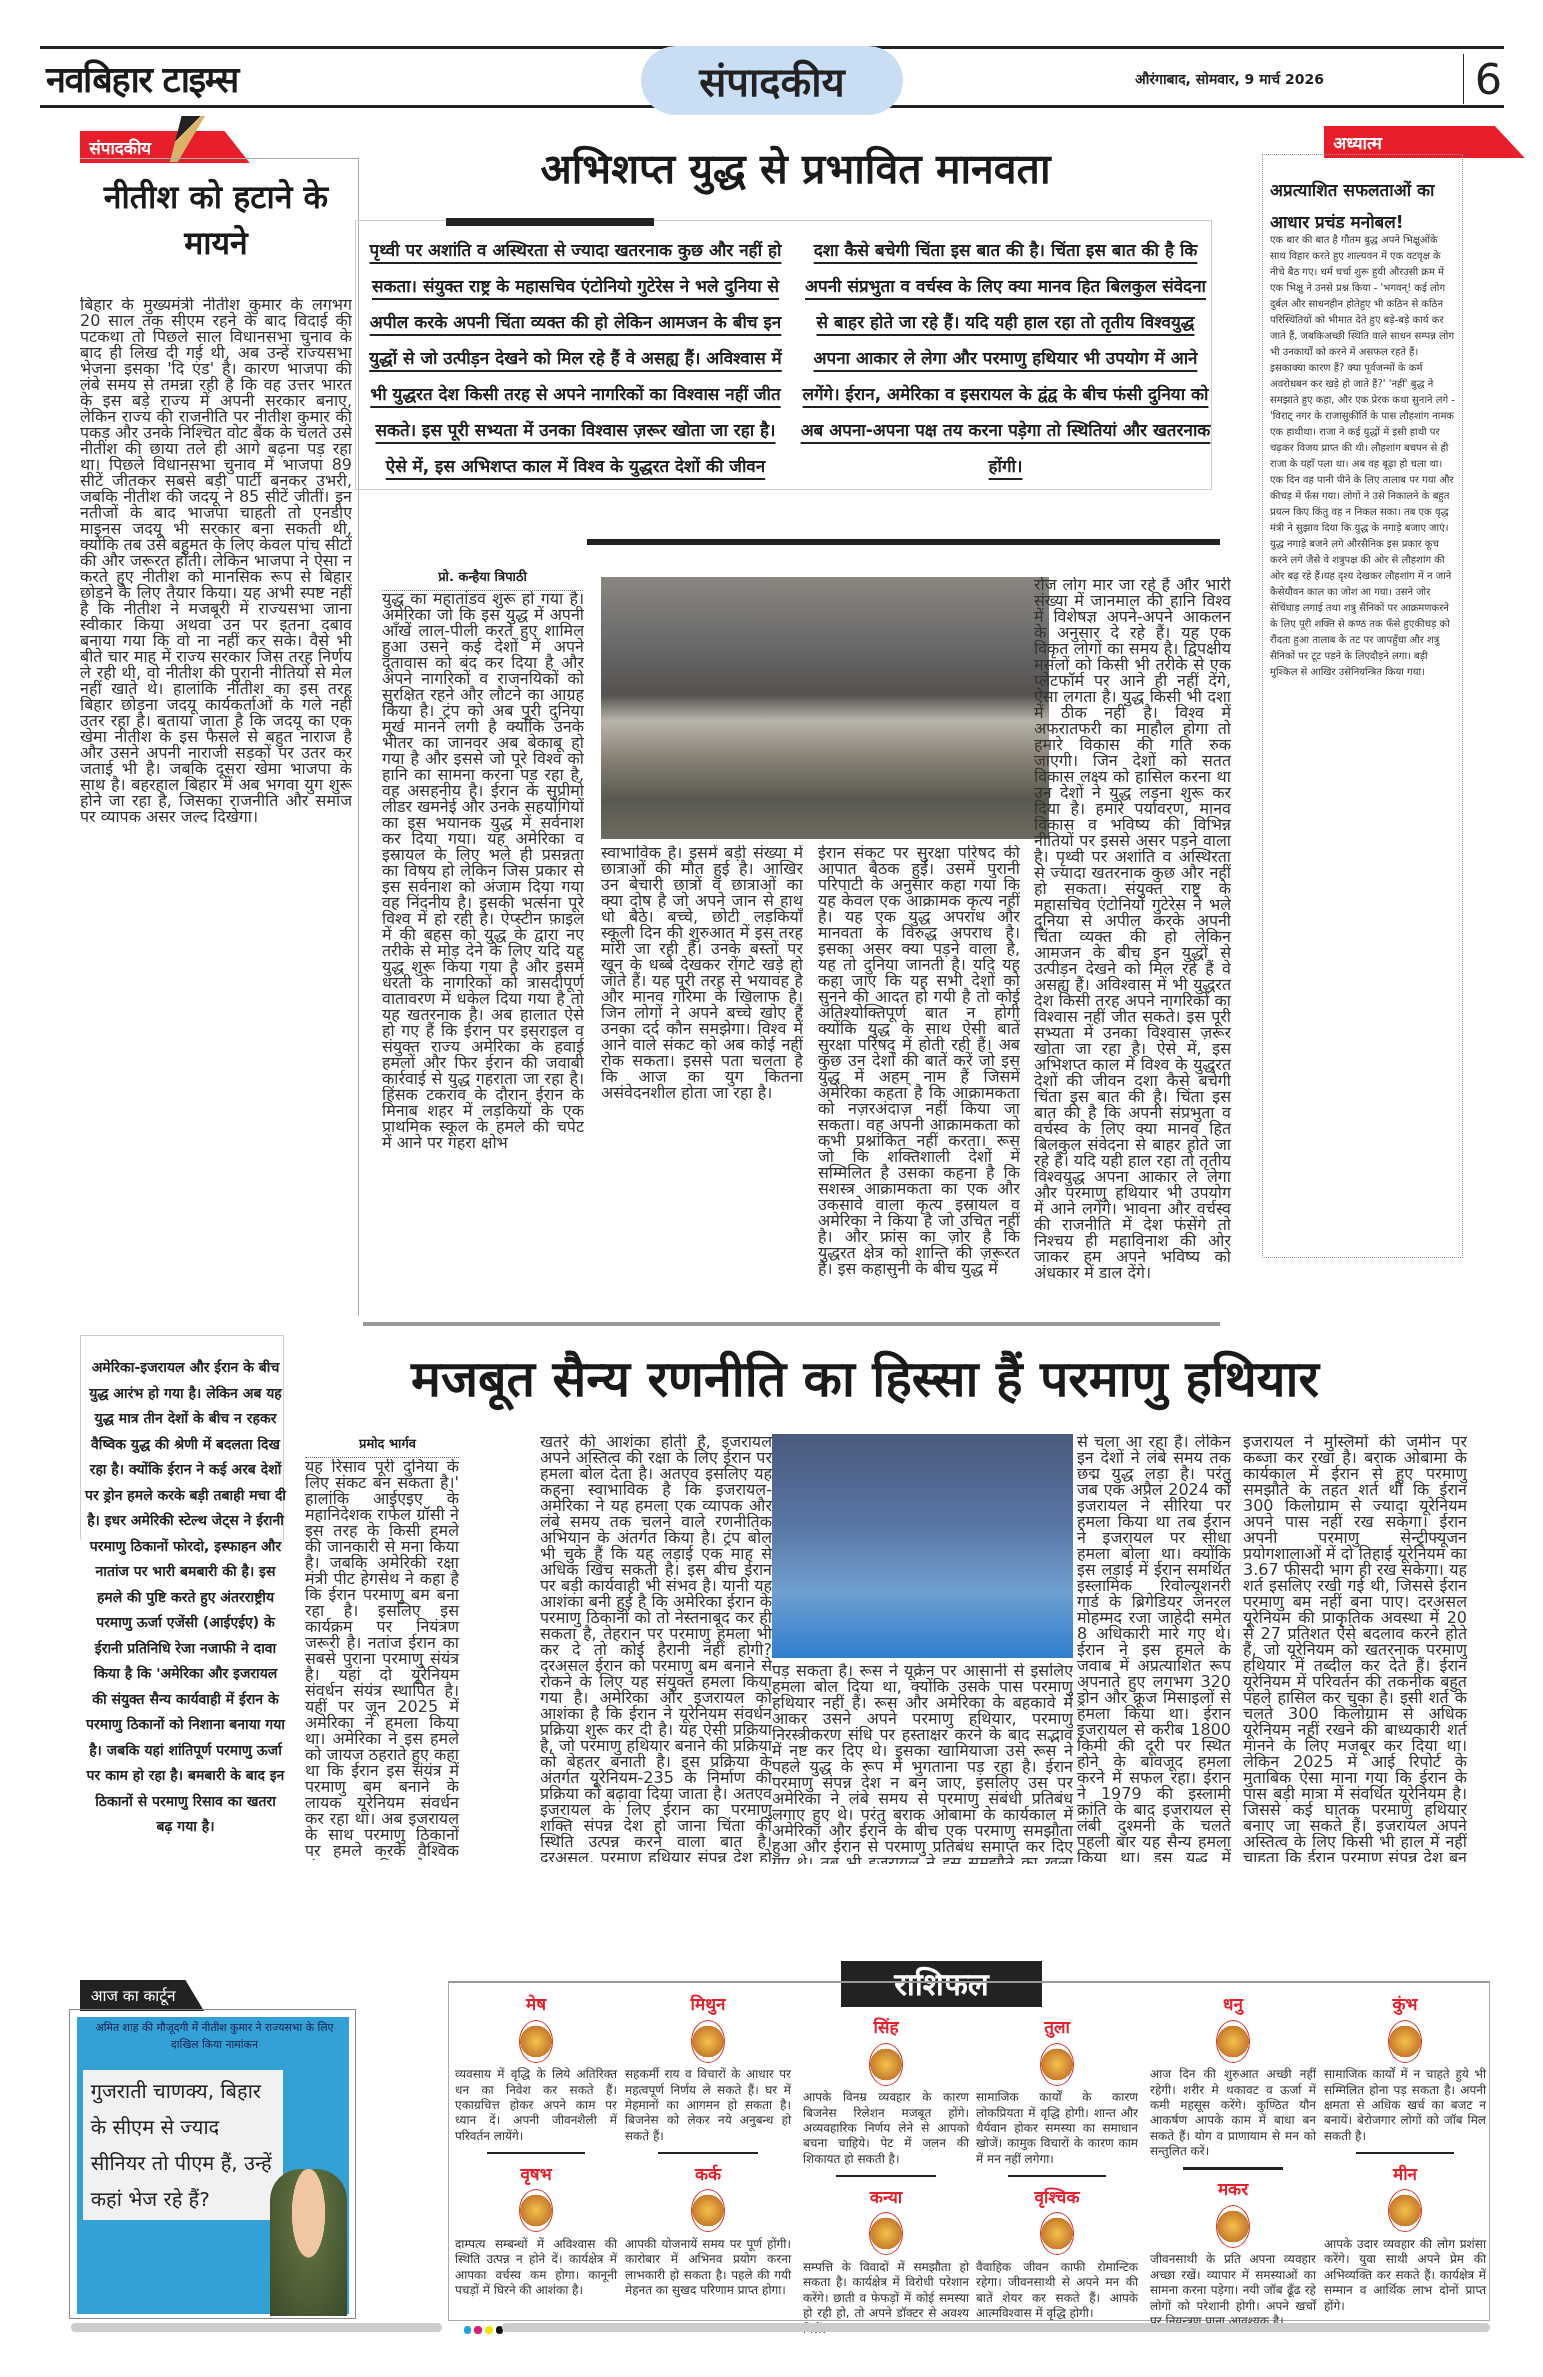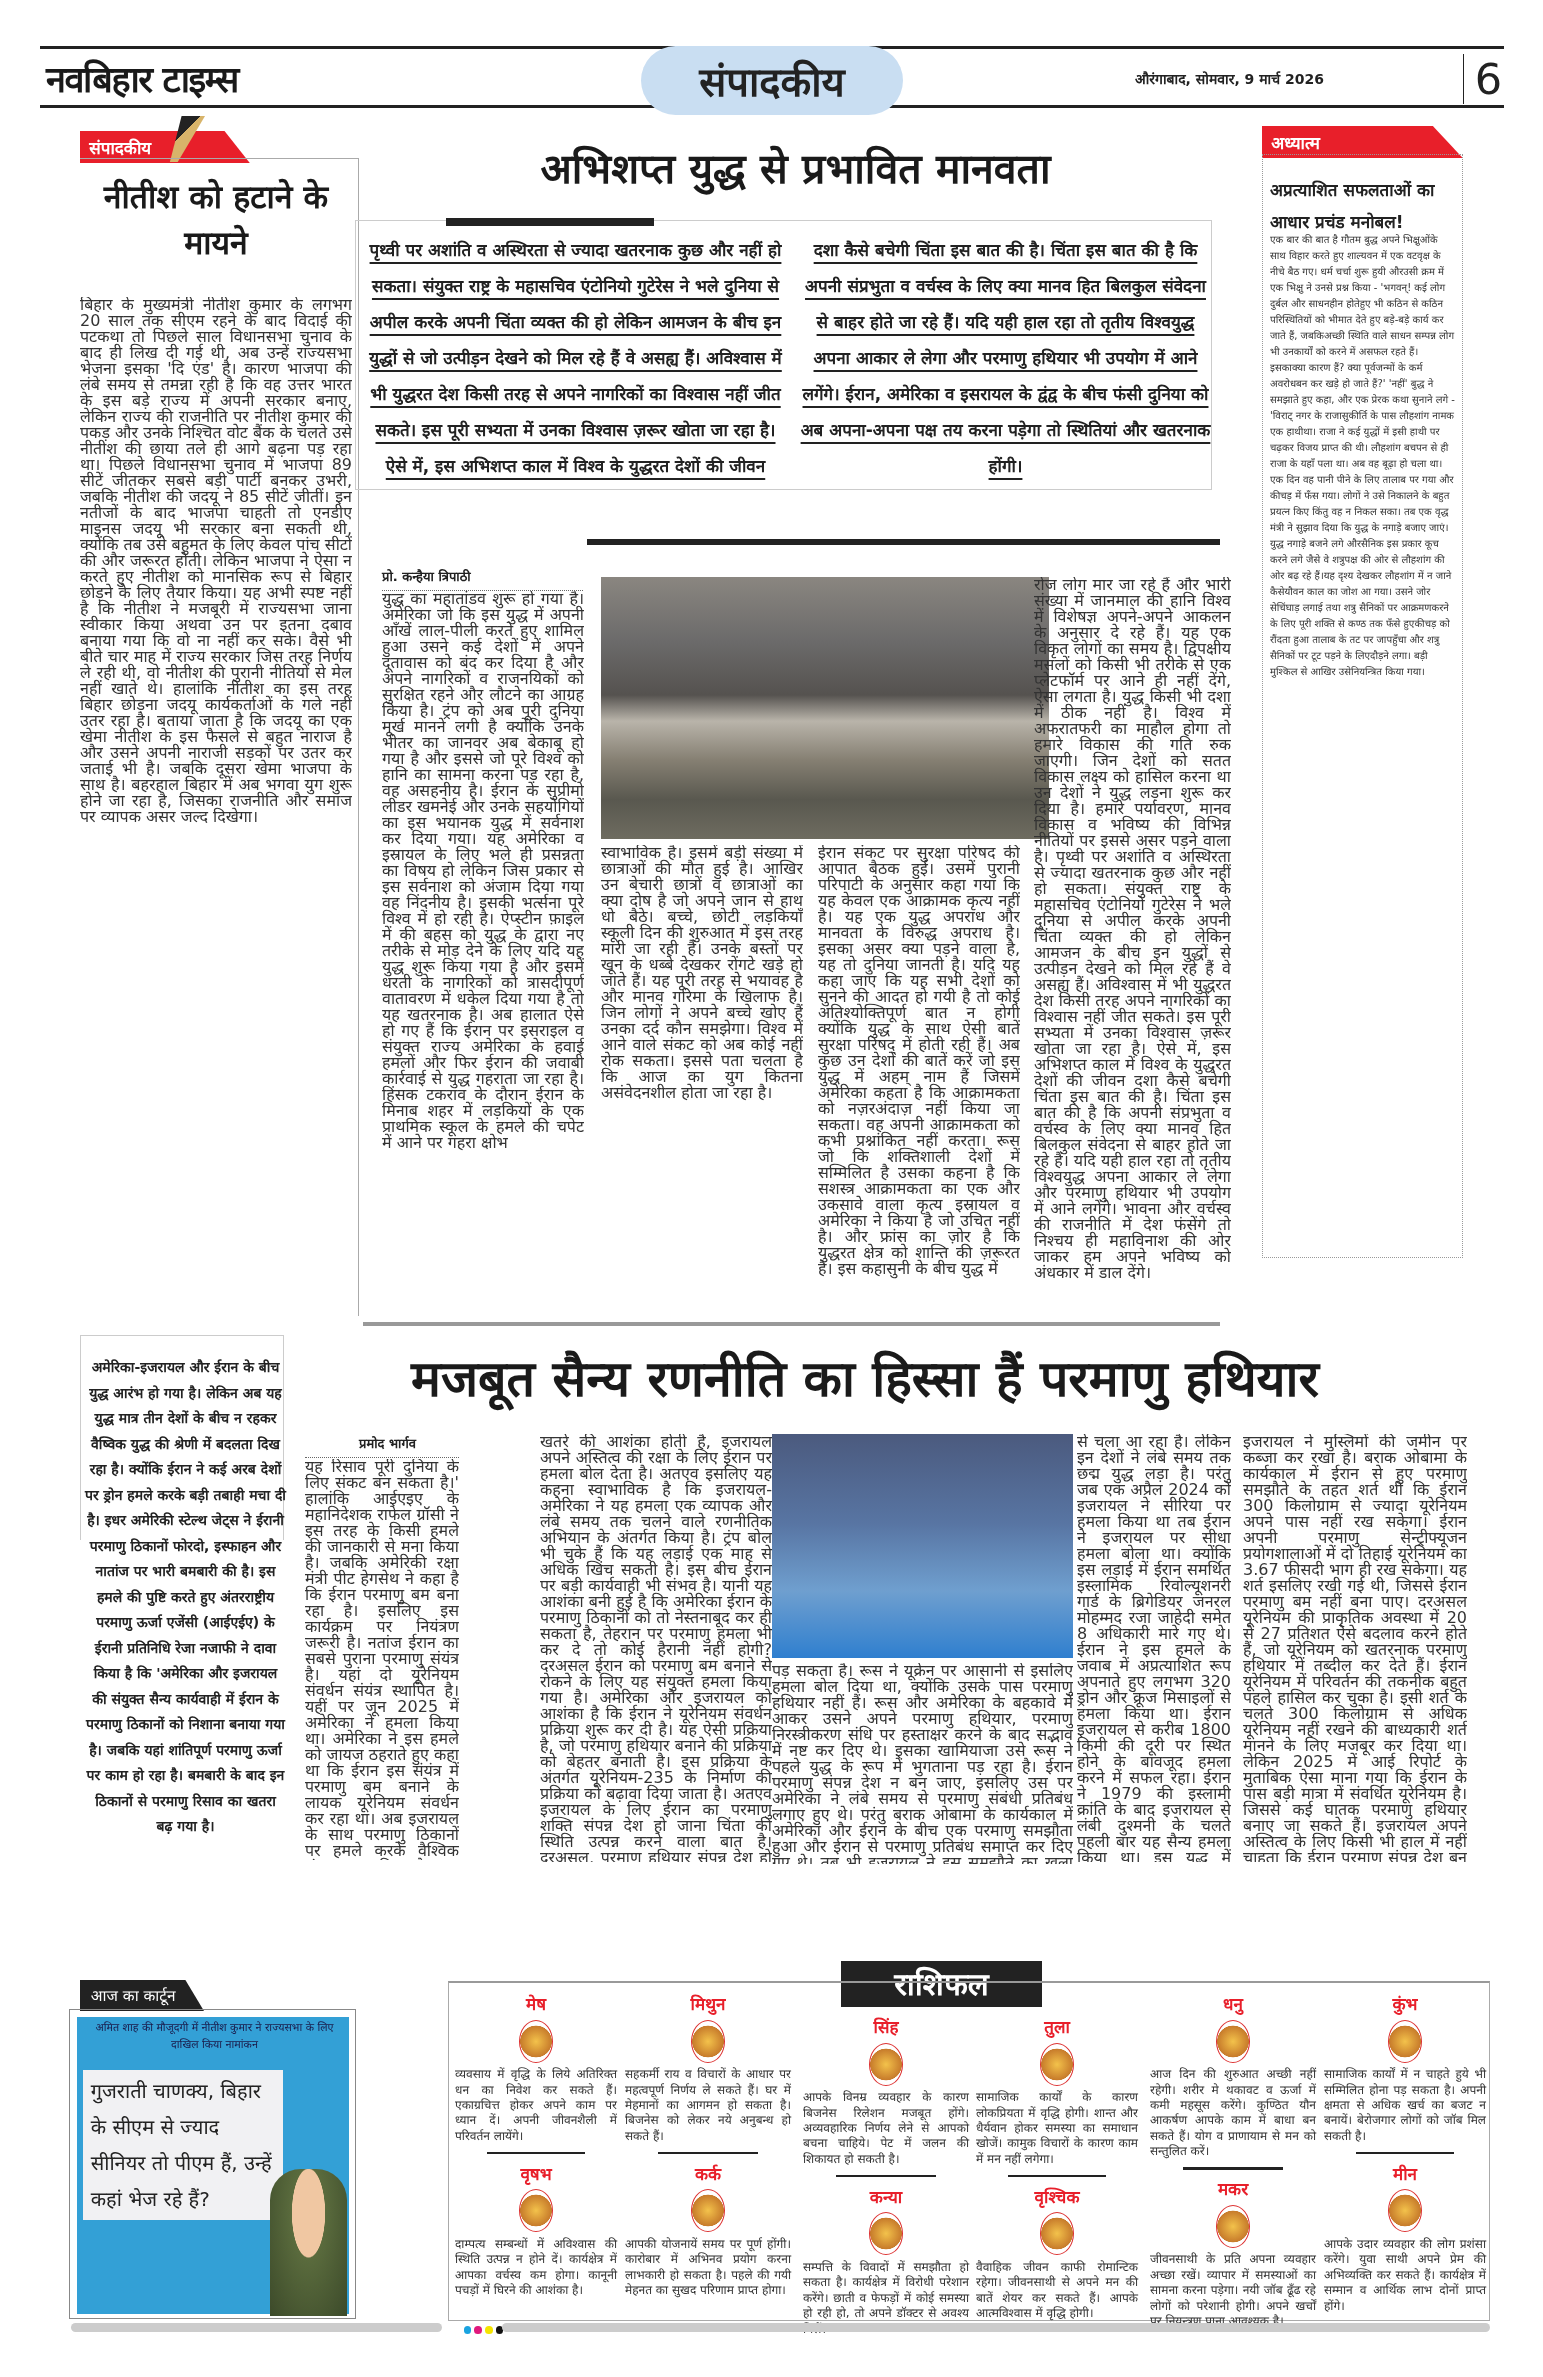--- a/index.html
+++ b/index.html
@@ -8,21 +8,21 @@
 .masthead{left:40px;top:46px;width:1464px;height:62px;border-top:3.9px solid #222;border-bottom:3.9px solid #222}
 .brand{left:46px;top:54px;font-size:36px;font-weight:bold;color:#1a1a1a;font-family:"DejaVu Sans",sans-serif;letter-spacing:-1.5px}
 .section-pill{left:641px;top:46px;width:262px;height:69px;background:#c9def2;border-radius:46px;display:flex;align-items:center;justify-content:center;font-size:40px;font-weight:bold;color:#222}
 .dateline{left:1135px;top:69px;font-size:14px;font-weight:bold}
 .pagenum{left:1463px;top:54px;font-size:43px;border-left:1.5px solid #222;padding-left:10.8px}
 .redtab{background:#e81f2a;color:#fff;font-weight:bold;font-size:17px;padding:4.6px 9.3px;clip-path:polygon(0 0,85% 0,100% 100%,0 100%)}
 .col-text{font-size:16px;line-height:16px;text-align:justify;color:#333;overflow:hidden}
 .headline-big{font-weight:bold;color:#1a1a1a;text-align:center}
 .pullbox{border:1.5px solid #ccc}
 .pull{font-size:17px;line-height:36px;font-weight:bold;text-align:center;text-decoration:underline;text-decoration-thickness:2.3px;text-underline-offset:6.2px}
-.byline{font-size:13px;font-weight:bold;border-bottom:0.8px dotted #666;padding-bottom:4.6px;}
+.byline{font-size:13px;font-weight:bold;border-bottom:0.8px dotted #666;padding-bottom:4.6px;text-align:center}
 .photo-smoke{background:linear-gradient(180deg,#8a8680 0%,#6b6a6a 25%,#55524f 45%,#b9b4aa 55%,#857f72 70%,#59584f 85%,#6e6c60 100%)}
 .photo-nuke{background:linear-gradient(180deg,#4b5a7e 0%,#5875a3 40%,#6f9fcf 70%,#2f7fcf 100%)}
 .sidebar-box{border:0.8px dotted #999}
 .cartoon-bg{background:#33a0d6}
 .rashi-head{color:#e81f2a;font-weight:bold;font-size:17px;text-align:center}
 .rashi-icon{width:34px;height:43px;border-radius:50%;border:1.5px solid #d33;margin:4.6px auto;background:radial-gradient(circle,#f3c24b 0%,#c77b2b 60%,#fff 62%)}
 .rashi-text{font-size:12px;line-height:15.4px;text-align:justify;color:#333}
 .rule{height:2.3px;background:#222;width:60%;margin:7.7px auto}
 .footer-bar{height:9.3px;border-radius:4.6px;background:#ccc}
 .dot{display:inline-block;width:7.7px;height:7.7px;border-radius:50%;margin:0 1.5px}
@@ -54,21 +54,21 @@
 <div class="abs" style="left:587px;top:539px;width:633px;height:6.2px;background:#222"></div>
 
 <div class="abs byline" style="left:382px;top:567px;width:201px">प्रो. कन्हैया त्रिपाठी</div>
 <div class="abs col-text" style="left:382px;top:591px;width:202px;height:718px">युद्ध का महातांडव शुरू हो गया है। अमेरिका जो कि इस युद्ध में अपनी आँखें लाल-पीली करते हुए शामिल हुआ उसने कई देशों में अपने दूतावास को बंद कर दिया है और अपने नागरिकों व राजनयिकों को सुरक्षित रहने और लौटने का आग्रह किया है। ट्रंप को अब पूरी दुनिया मूर्ख मानने लगी है क्योंकि उनके भीतर का जानवर अब बेकाबू हो गया है और इससे जो पूरे विश्व को हानि का सामना करना पड़ रहा है, वह असहनीय है। ईरान के सुप्रीमो लीडर खमनेई और उनके सहयोगियों का इस भयानक युद्ध में सर्वनाश कर दिया गया। यह अमेरिका व इस्रायल के लिए भले ही प्रसन्नता का विषय हो लेकिन जिस प्रकार से इस सर्वनाश को अंजाम दिया गया वह निंदनीय है। इसकी भर्त्सना पूरे विश्व में हो रही है। ऐप्स्टीन फ़ाइल में की बहस को युद्ध के द्वारा नए तरीके से मोड़ देने के लिए यदि यह युद्ध शुरू किया गया है और इसमें धरती के नागरिकों को त्रासदीपूर्ण वातावरण में धकेल दिया गया है तो यह खतरनाक है। अब हालात ऐसे हो गए हैं कि ईरान पर इसराइल व संयुक्त राज्य अमेरिका के हवाई हमलों और फिर ईरान की जवाबी कार्रवाई से युद्ध गहराता जा रहा है। हिंसक टकराव के दौरान ईरान के मिनाब शहर में लड़कियों के एक प्राथमिक स्कूल के हमले की चपेट में आने पर गहरा क्षोभ</div>
 <div class="abs photo-smoke" style="left:601px;top:577px;width:448px;height:262px"></div>
 <div class="abs col-text" style="left:601px;top:845px;width:202px;height:463px">स्वाभाविक है। इसमें बड़ी संख्या में छात्राओं की मौत हुई है। आखिर उन बेचारी छात्रों व छात्राओं का क्या दोष है जो अपने जान से हाथ धो बैठे। बच्चे, छोटी लड़कियाँ स्कूली दिन की शुरुआत में इस तरह मारी जा रही हैं। उनके बस्तों पर खून के धब्बे देखकर रोंगटे खड़े हो जाते हैं। यह पूरी तरह से भयावह है और मानव गरिमा के खिलाफ है। जिन लोगों ने अपने बच्चे खोए हैं उनका दर्द कौन समझेगा। विश्व में आने वाले संकट को अब कोई नहीं रोक सकता। इससे पता चलता है कि आज का युग कितना असंवेदनशील होता जा रहा है।</div>
 <div class="abs col-text" style="left:818px;top:845px;width:202px;height:463px">ईरान संकट पर सुरक्षा परिषद की आपात बैठक हुई। उसमें पुरानी परिपाटी के अनुसार कहा गया कि यह केवल एक आक्रामक कृत्य नहीं है। यह एक युद्ध अपराध और मानवता के विरुद्ध अपराध है। इसका असर क्या पड़ने वाला है, यह तो दुनिया जानती है। यदि यह कहा जाए कि यह सभी देशों को सुनने की आदत हो गयी है तो कोई अतिश्योक्तिपूर्ण बात न होगी क्योंकि युद्ध के साथ ऐसी बातें सुरक्षा परिषद् में होती रही हैं। अब कुछ उन देशों की बातें करें जो इस युद्ध में अहम् नाम हैं जिसमें अमेरिका कहता है कि आक्रामकता को नज़रअंदाज़ नहीं किया जा सकता। वह अपनी आक्रामकता को कभी प्रश्नांकित नहीं करता। रूस जो कि शक्तिशाली देशों में सम्मिलित है उसका कहना है कि सशस्त्र आक्रामकता का एक और उकसावे वाला कृत्य इस्रायल व अमेरिका ने किया है जो उचित नहीं है। और फ्रांस का ज़ोर है कि युद्धरत क्षेत्र को शान्ति की ज़रूरत है। इस कहासुनी के बीच युद्ध में</div>
 <div class="abs col-text" style="left:1034px;top:577px;width:197px;height:733px">रोज लोग मार जा रहे हैं और भारी संख्या में जानमाल की हानि विश्व में विशेषज्ञ अपने-अपने आकलन के अनुसार दे रहे हैं। यह एक विकृत लोगों का समय है। द्विपक्षीय मसलों को किसी भी तरीके से एक प्लेटफॉर्म पर आने ही नहीं देंगे, ऐसा लगता है। युद्ध किसी भी दशा में ठीक नहीं है। विश्व में अफरातफरी का माहौल होगा तो हमारे विकास की गति रुक जाएगी। जिन देशों को सतत विकास लक्ष्य को हासिल करना था उन देशों ने युद्ध लड़ना शुरू कर दिया है। हमारे पर्यावरण, मानव विकास व भविष्य की विभिन्न नीतियों पर इससे असर पड़ने वाला है। पृथ्वी पर अशांति व अस्थिरता से ज्यादा खतरनाक कुछ और नहीं हो सकता। संयुक्त राष्ट्र के महासचिव एंटोनियो गुटेरेस ने भले दुनिया से अपील करके अपनी चिंता व्यक्त की हो लेकिन आमजन के बीच इन युद्धों से उत्पीड़न देखने को मिल रहे हैं वे असह्य हैं। अविश्वास में भी युद्धरत देश किसी तरह अपने नागरिकों का विश्वास नहीं जीत सकते। इस पूरी सभ्यता में उनका विश्वास ज़रूर खोता जा रहा है। ऐसे में, इस अभिशप्त काल में विश्व के युद्धरत देशों की जीवन दशा कैसे बचेगी चिंता इस बात की है। चिंता इस बात की है कि अपनी संप्रभुता व वर्चस्व के लिए क्या मानव हित बिलकुल संवेदना से बाहर होते जा रहे हैं। यदि यही हाल रहा तो तृतीय विश्वयुद्ध अपना आकार ले लेगा और परमाणु हथियार भी उपयोग में आने लगेंगे। भावना और वर्चस्व की राजनीति में देश फंसेंगे तो निश्चय ही महाविनाश की ओर जाकर हम अपने भविष्य को अंधकार में डाल देंगे।</div>
 <div class="abs" style="left:363px;top:1322px;width:857px;height:3.9px;background:#999"></div>
 
-<div class="abs redtab" style="left:1262px;top:126px;width:201px">
+<div class="abs redtab" style="left:1324px;top:126px;width:201px">
   <span>अध्यात्म</span>
 </div>
 <div class="abs sidebar-box" style="left:1262px;top:154px;width:201px;height:1104px"></div>
 <div class="abs" style="left:1270px;top:174px;width:185px;font-size:17px;line-height:32px;font-weight:bold">अप्रत्याशित सफलताओं का आधार प्रचंड मनोबल!</div>
 <div class="abs col-text" style="left:1270px;top:232px;width:185px;height:1019px;font-size:10px;line-height:16px;text-align:left">एक बार की बात है गौतम बुद्ध अपने भिक्षुओंके साथ विहार करते हुए शाल्यवन में एक वटवृक्ष के नीचे बैठ गए। धर्म चर्चा शुरू हुयी औरउसी क्रम में एक भिक्षु ने उनसे प्रश्न किया - 'भगवन्! कई लोग दुर्बल और साधनहीन होतेहुए भी कठिन से कठिन परिस्थितियों को भीमात देते हुए बड़े-बड़े कार्य कर जाते हैं, जबकिअच्छी स्थिति वाले साधन सम्पन्न लोग भी उनकार्यों को करने में असफल रहते हैं। इसकाक्या कारण हैं? क्या पूर्वजन्मों के कर्म अवरोधबन कर खड़े हो जाते हैं?' 'नहीं' बुद्ध ने समझाते हुए कहा, और एक प्रेरक कथा सुनाने लगे - 'विराट् नगर के राजासुकीर्ति के पास लौहशांग नामक एक हाथीथा। राजा ने कई युद्धों में इसी हाथी पर चढ़कर विजय प्राप्त की थी। लौहशांग बचपन से ही राजा के यहाँ पला था। अब वह बूढ़ा हो चला था। एक दिन वह पानी पीने के लिए तालाब पर गया और कीचड़ में फँस गया। लोगों ने उसे निकालने के बहुत प्रयत्न किए किंतु वह न निकल सका। तब एक वृद्ध मंत्री ने सुझाव दिया कि युद्ध के नगाड़े बजाए जाएं। युद्ध नगाड़े बजने लगे औरसैनिक इस प्रकार कूच करने लगे जैसे वे शत्रुपक्ष की ओर से लौहशांग की ओर बढ़ रहे हैं।यह दृश्य देखकर लौहशांग में न जाने कैसेयौवन काल का जोश आ गया। उसने जोर सेचिंघाड़ लगाई तथा शत्रु सैनिकों पर आक्रमणकरने के लिए पूरी शक्ति से कण्ठ तक फँसे हुएकीचड़ को रौंदता हुआ तालाब के तट पर जापहुँचा और शत्रु सैनिकों पर टूट पड़ने के लिएदौड़ने लगा। बड़ी मुश्किल से आखिर उसेनियन्त्रित किया गया।</div>
 
 <div class="abs headline-big" style="left:371px;top:1343px;width:988px;font-size:50px">मजबूत सैन्य रणनीति का हिस्सा हैं परमाणु हथियार</div>
 <div class="abs pullbox" style="left:80px;top:1335px;width:204px;height:205px;border-bottom:none"></div>
 <div class="abs" style="left:85px;top:1355px;width:201px;font-size:14px;line-height:25.5px;font-weight:bold;text-align:center">अमेरिका-इजरायल और ईरान के बीच युद्ध आरंभ हो गया है। लेकिन अब यह युद्ध मात्र तीन देशों के बीच न रहकर वैष्विक युद्ध की श्रेणी में बदलता दिख रहा है। क्योंकि ईरान ने कई अरब देशों पर ड्रोन हमले करके बड़ी तबाही मचा दी है। इधर अमेरिकी स्टेल्थ जेट्स ने ईरानी परमाणु ठिकानों फोरदो, इस्फाहन और नातांज पर भारी बमबारी की है। इस हमले की पुष्टि करते हुए अंतरराष्ट्रीय परमाणु ऊर्जा एजेंसी (आईएईए) के ईरानी प्रतिनिधि रेजा नजाफी ने दावा किया है कि 'अमेरिका और इजरायल की संयुक्त सैन्य कार्यवाही में ईरान के परमाणु ठिकानों को निशाना बनाया गया है। जबकि यहां शांतिपूर्ण परमाणु ऊर्जा पर काम हो रहा है। बमबारी के बाद इन ठिकानों से परमाणु रिसाव का खतरा बढ़ गया है।</div>
 <div class="abs byline" style="left:305px;top:1434px;width:154px;text-align:left;padding-left:54px">प्रमोद भार्गव</div>

